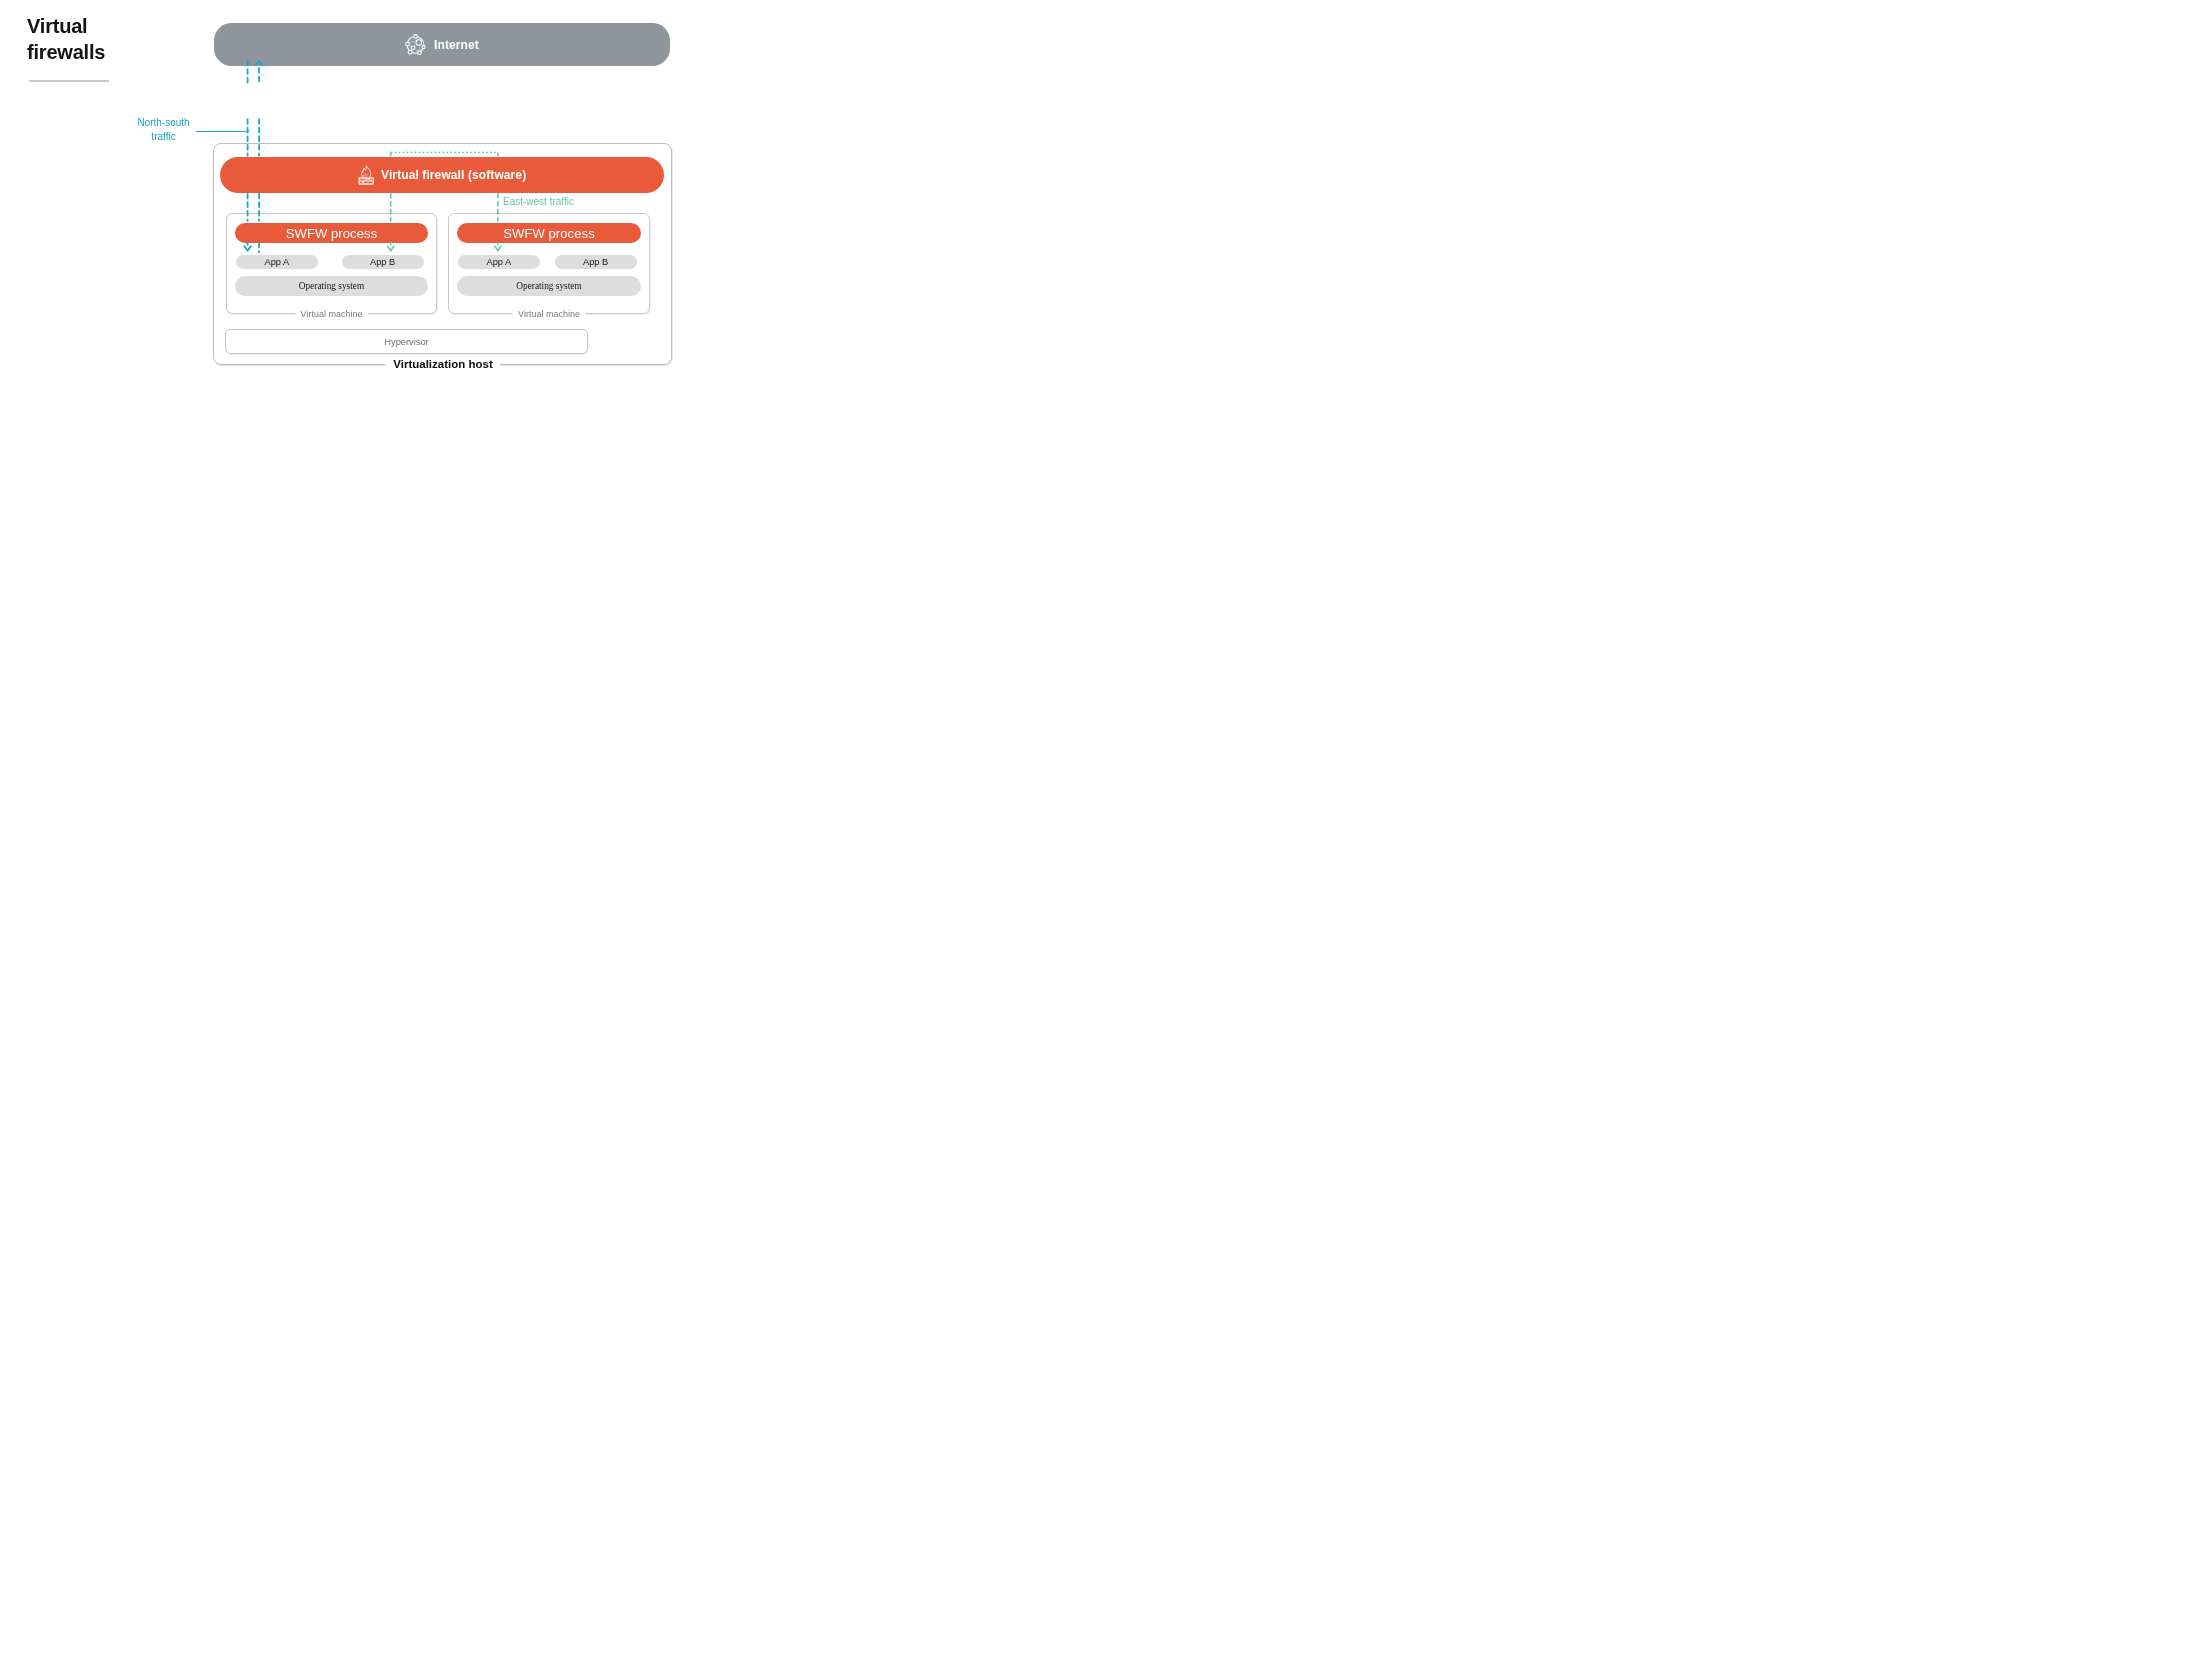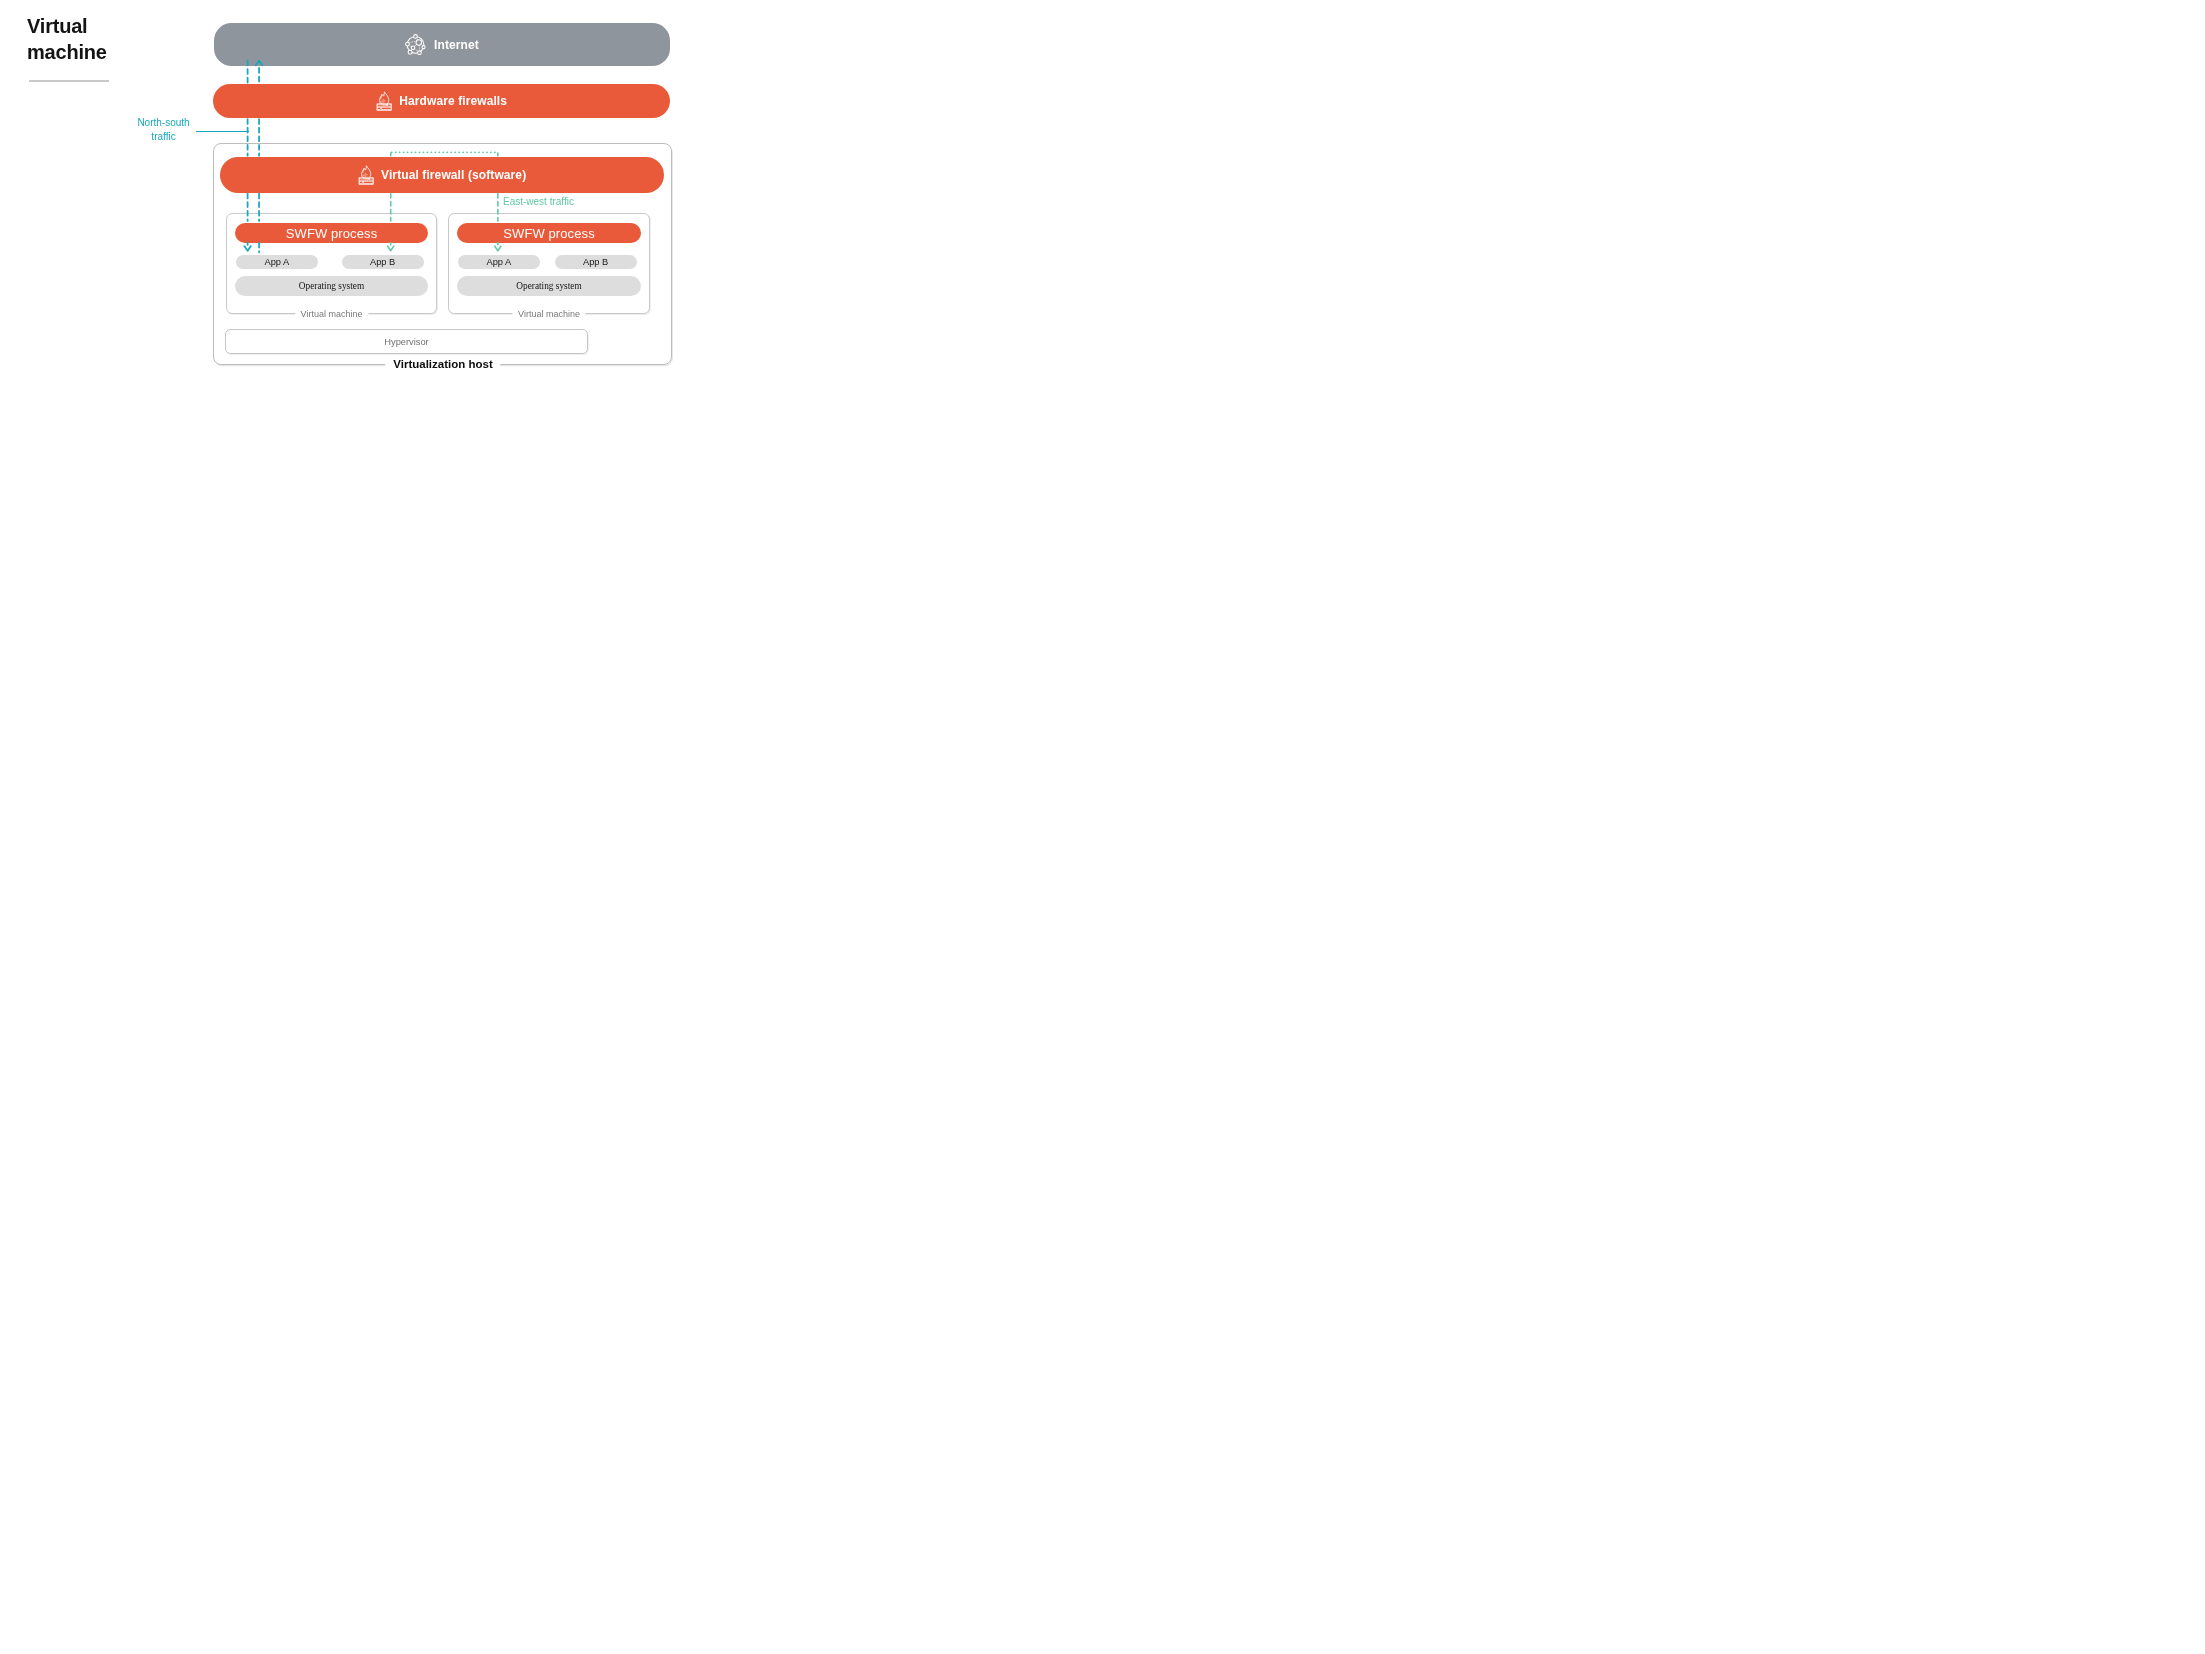--- a/index.html
+++ b/index.html
@@ -63,21 +63,21 @@
   .icon-net{width:21px;height:21px;flex:0 0 auto;}
   .icon-fw{width:16.3px;height:20px;flex:0 0 auto;margin-top:-0.9px;}
 </style>
 </head>
 <body>
 
 <div class="stage">
 
   <div class="page-title">
     <div>Virtual</div>
-    <div>machine</div>
+    <div>firewalls</div>
   </div>
   <div class="title-divider"></div>
 
   <div class="bar bar-internet">
     <span class="icon-net">
       <svg viewBox="0 0 64 64" width="21" height="21">
         <g fill="none" stroke="#fff">
           <circle cx="32" cy="33" r="25.5" stroke-width="3.4"></circle>
           <g stroke-width="2.4" stroke-dasharray="0.5 5" stroke-linecap="round">
             <path d="M33 13 L41 19"></path>
@@ -97,46 +97,20 @@
             <circle cx="56.5" cy="40" r="4.6"></circle>
             <circle cx="42" cy="26" r="8.4"></circle>
             <circle cx="24.5" cy="42" r="5.6"></circle>
           </g>
         </g>
       </svg>
     </span>
     <span class="bar-label">Internet</span>
   </div>
 
-  <div class="bar bar-hardware">
-    <span class="icon-fw">
-      <svg viewBox="0 0 60 74" width="16.3" height="20">
-        <g fill="none" stroke="#fff">
-          <path stroke-width="3" stroke-linejoin="round" d="M31 3
-            C36 12 46 19 47 32 C48 44 40 52 30.5 52 C21 52 13 45 13 34
-            C13 25 19 20 22.5 12 C24.5 18 27 20 29 16.5 C30.5 13 30.5 8 31 3 Z"></path>
-          <path stroke-width="2.6" d="M22 14 C20 20 17.5 23 17.5 29"></path>
-          <g stroke-width="2.2" stroke-dasharray="0.4 5.2" stroke-linecap="round">
-            <path d="M23 34 L23 46"></path>
-            <path d="M28 32 L28 47"></path>
-            <path d="M33 35 L33 46"></path>
-            <path d="M19 38 L19 44"></path>
-          </g>
-          <g stroke-width="2.6">
-            <rect x="4" y="48" width="34" height="8"></rect>
-            <rect x="42" y="48" width="14" height="8"></rect>
-            <rect x="4" y="60" width="12" height="8"></rect>
-            <rect x="20" y="60" width="36" height="8"></rect>
-            <rect x="4" y="48" width="52" height="24"></rect>
-          </g>
-        </g>
-      </svg>
-    </span>
-    <span class="bar-label">Hardware firewalls</span>
-  </div>
 
   <div class="ns-label">
     <div>North-south</div>
     <div>traffic</div>
   </div>
   <div class="ns-leader"></div>
 
   <div class="host-frame"></div>
 
   <div class="bar bar-vfw">

